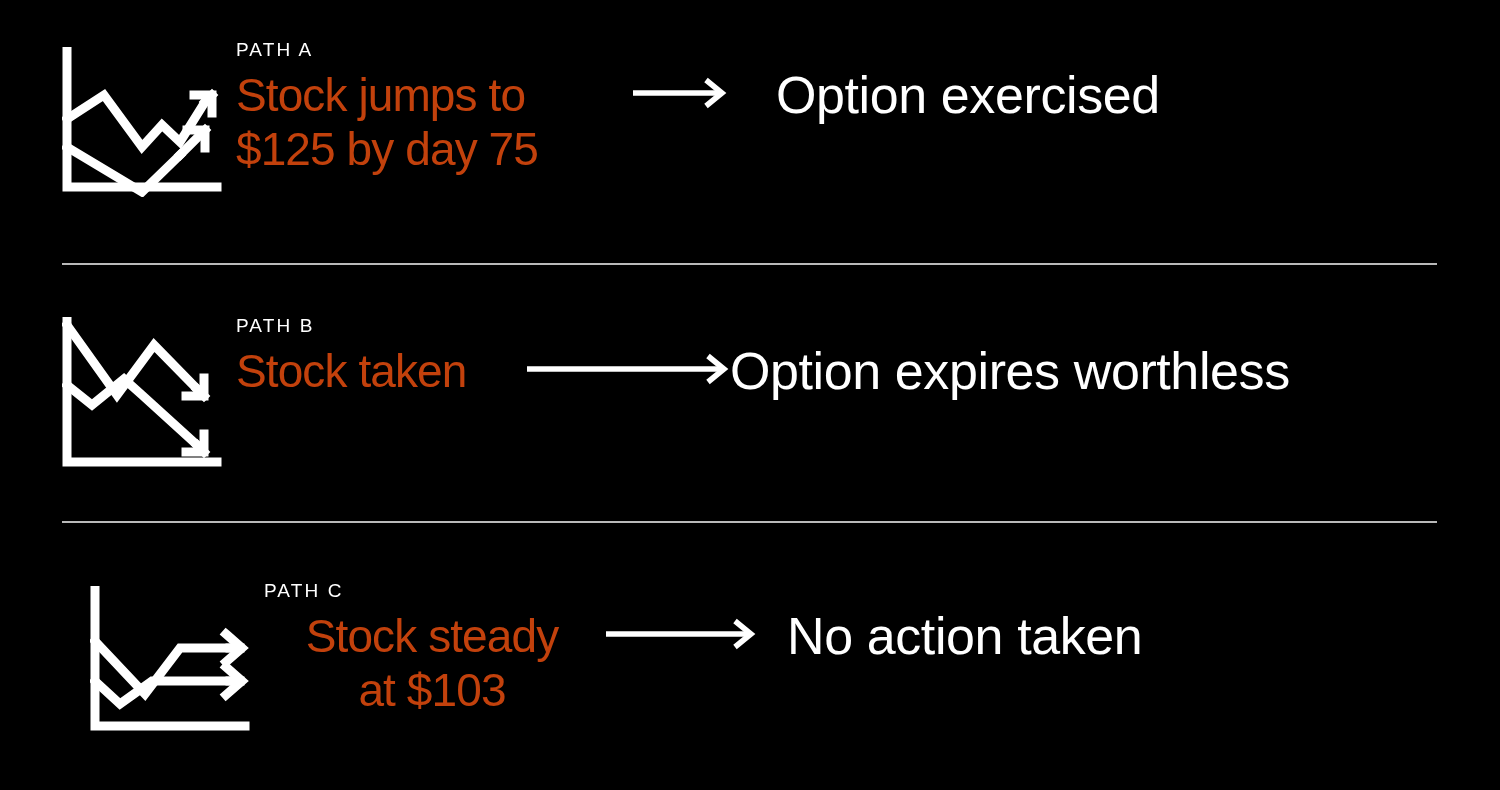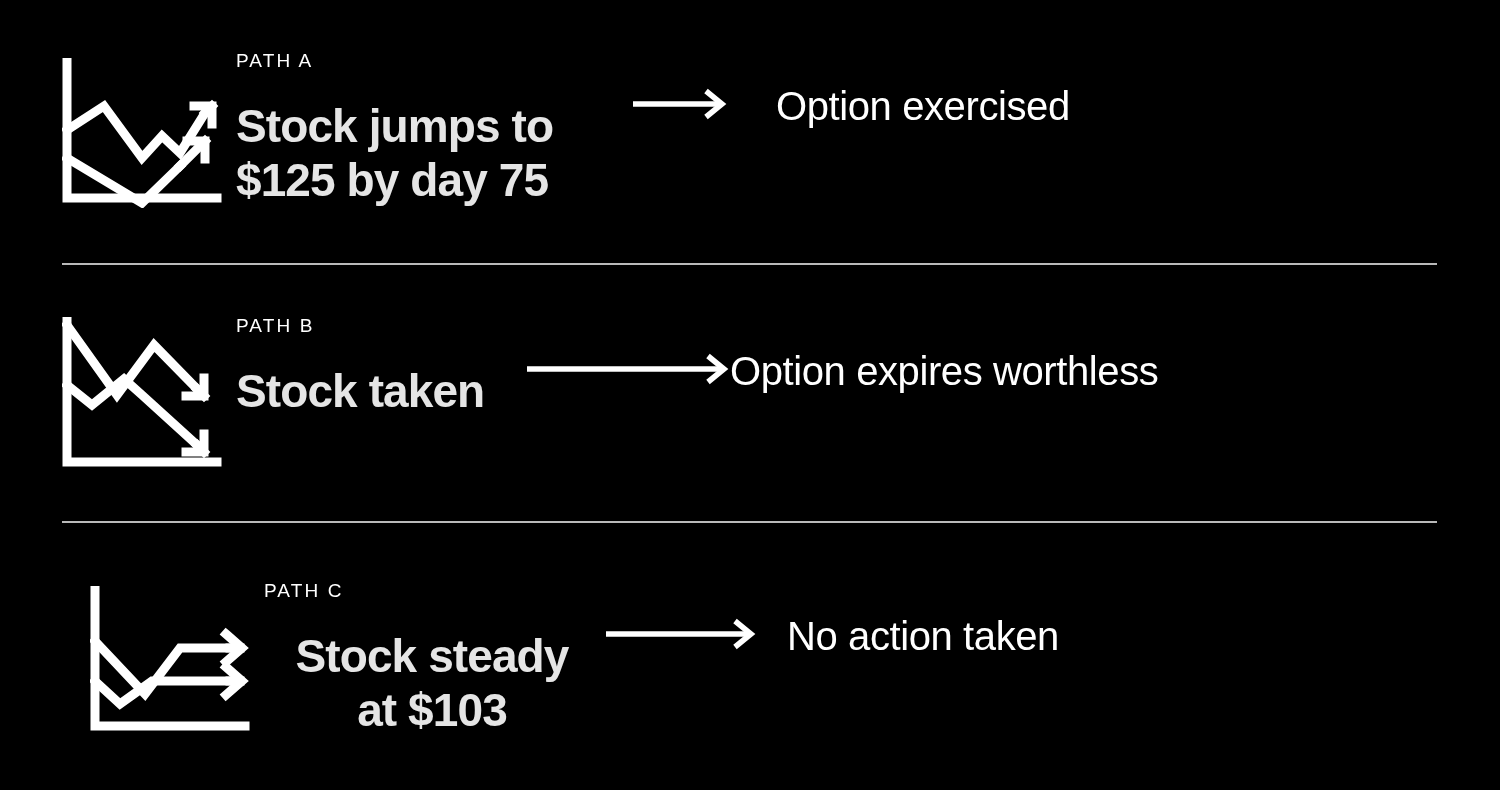--- a/index.html
+++ b/index.html
@@ -27,21 +27,21 @@
 
   
   .path-row {
     position: absolute;
     left: 0;
     width: 1500px;
     display: flex;
     align-items: flex-start;
   }
 
-  #row-a { top: 40px;  height: 190px; justify-content: center; }
+  #row-a { top: 29px;  height: 190px; justify-content: center; }
   #row-b { top: 305px; height: 190px; }
   #row-c { top: 570px; height: 190px; padding-left: 28px; }
 
   
   .icon-cell {
     position: relative;
     width: 236px;
     min-width: 236px;
     height: 170px;
     padding-left: 62px;
@@ -70,29 +70,28 @@
 
   .outcome-line {
     display: flex;
     align-items: flex-start;
     margin-top: 7px;
   }
 
   .condition {
     font-size: 46px;
     line-height: 54px;
-    font-weight: 700;
+    font-weight: 400;
     letter-spacing: -0.9px;
-    color: #e5e5e5;
+    color: #c2410c;
     white-space: pre-line;
-    margin-top: 20px;
   }
 
   .result {
-    font-size: 40px;
+    font-size: 52px;
     line-height: 54px;
     font-weight: 400;
     letter-spacing: -0.4px;
     color: #ffffff;
     white-space: nowrap;
   }
 
   
   .flow-arrow {
     flex: 0 0 auto;

